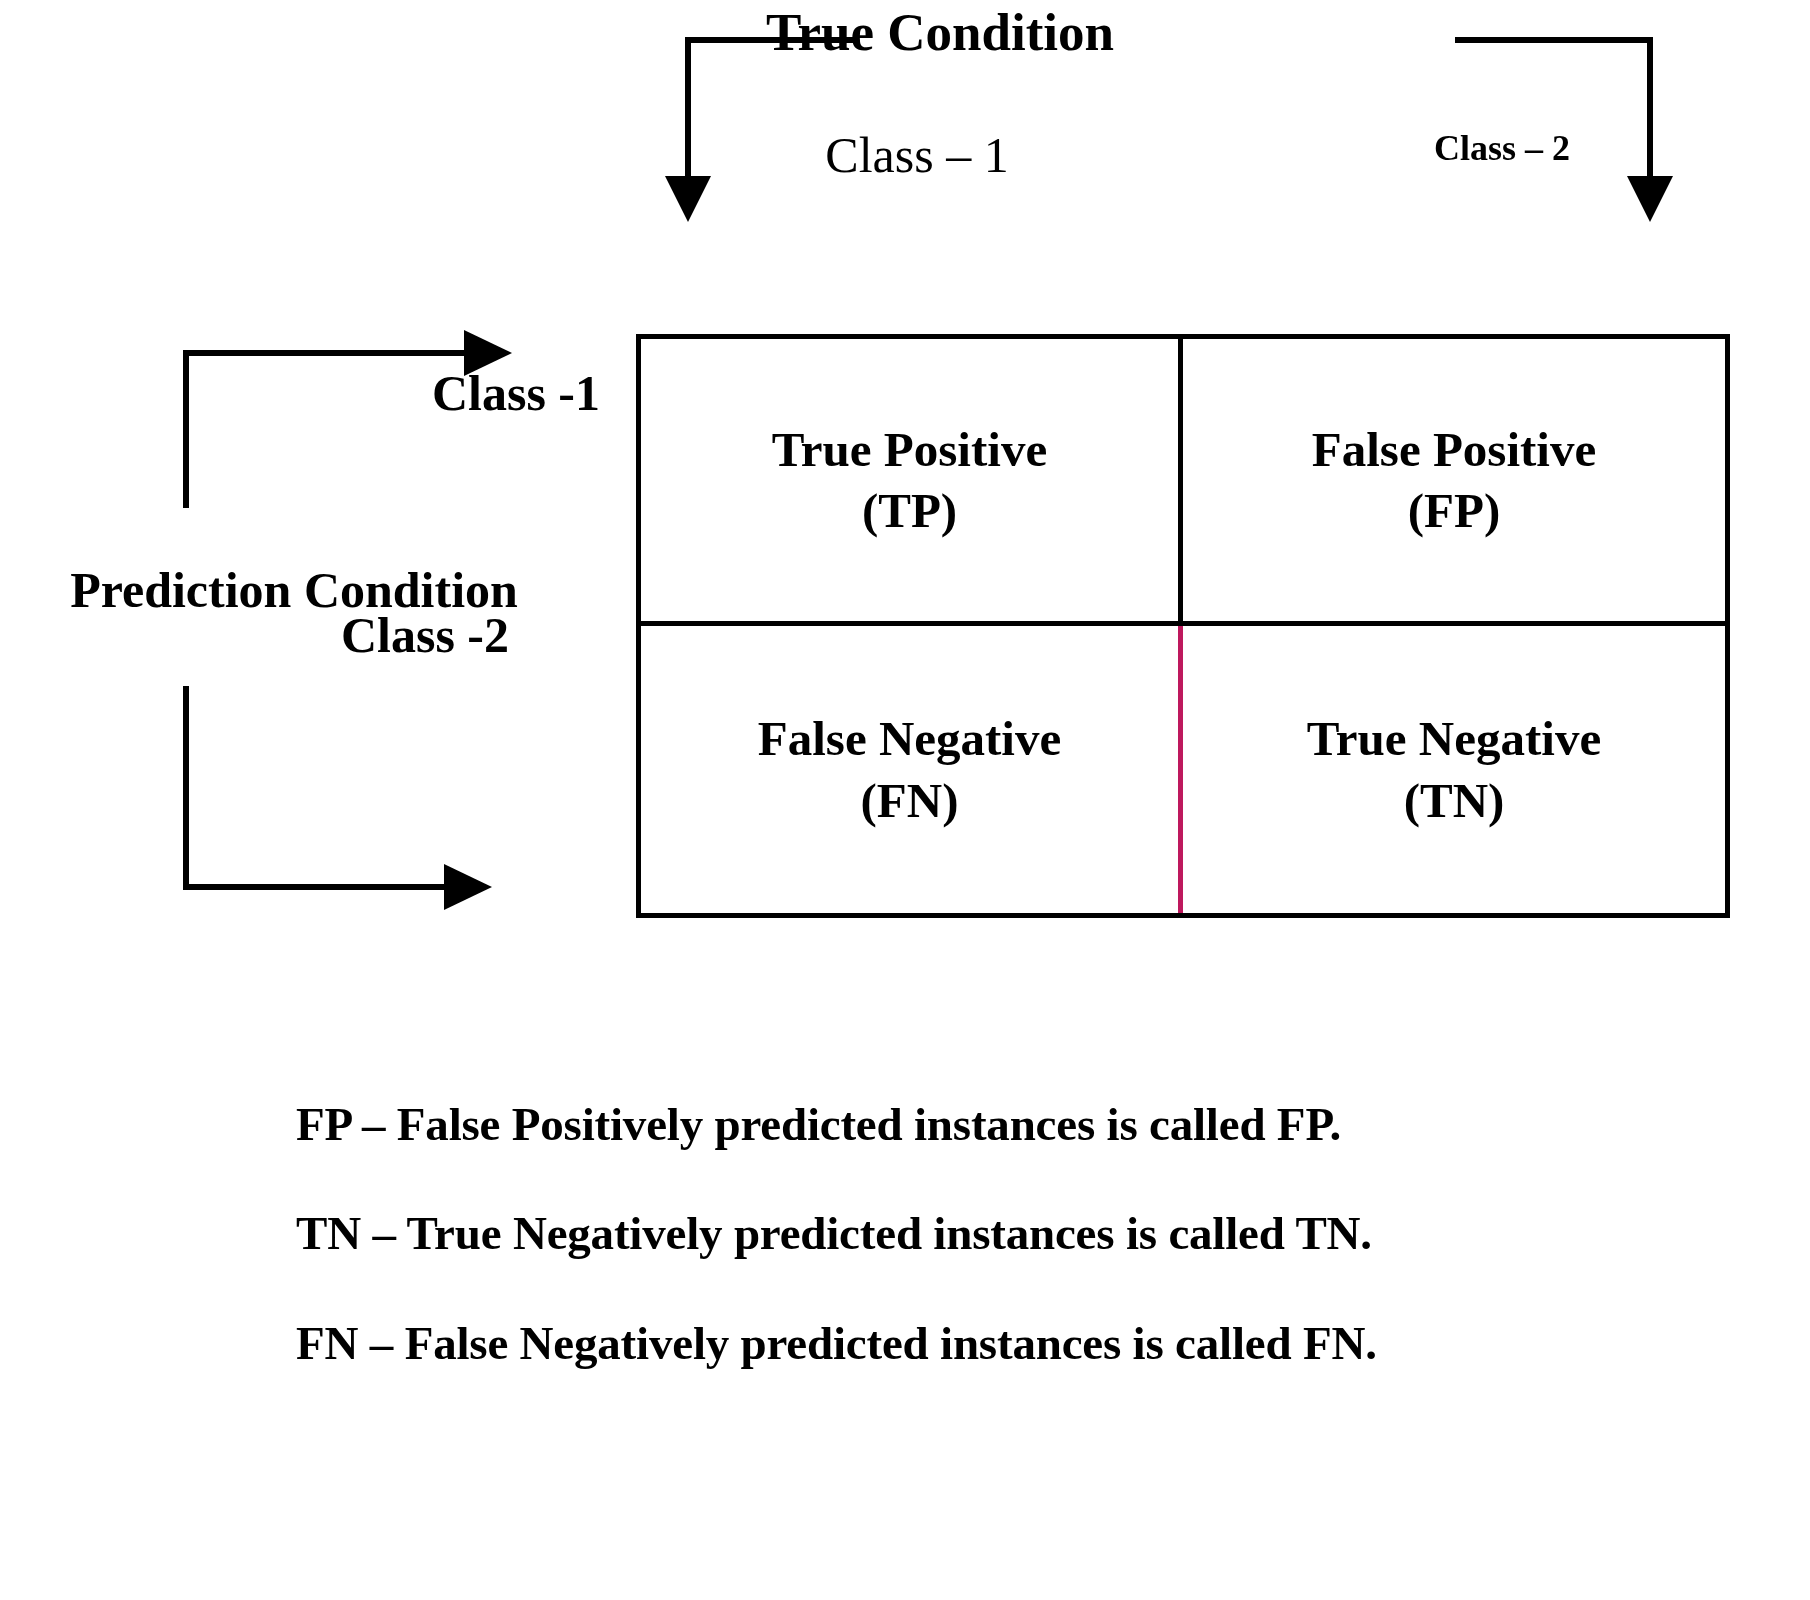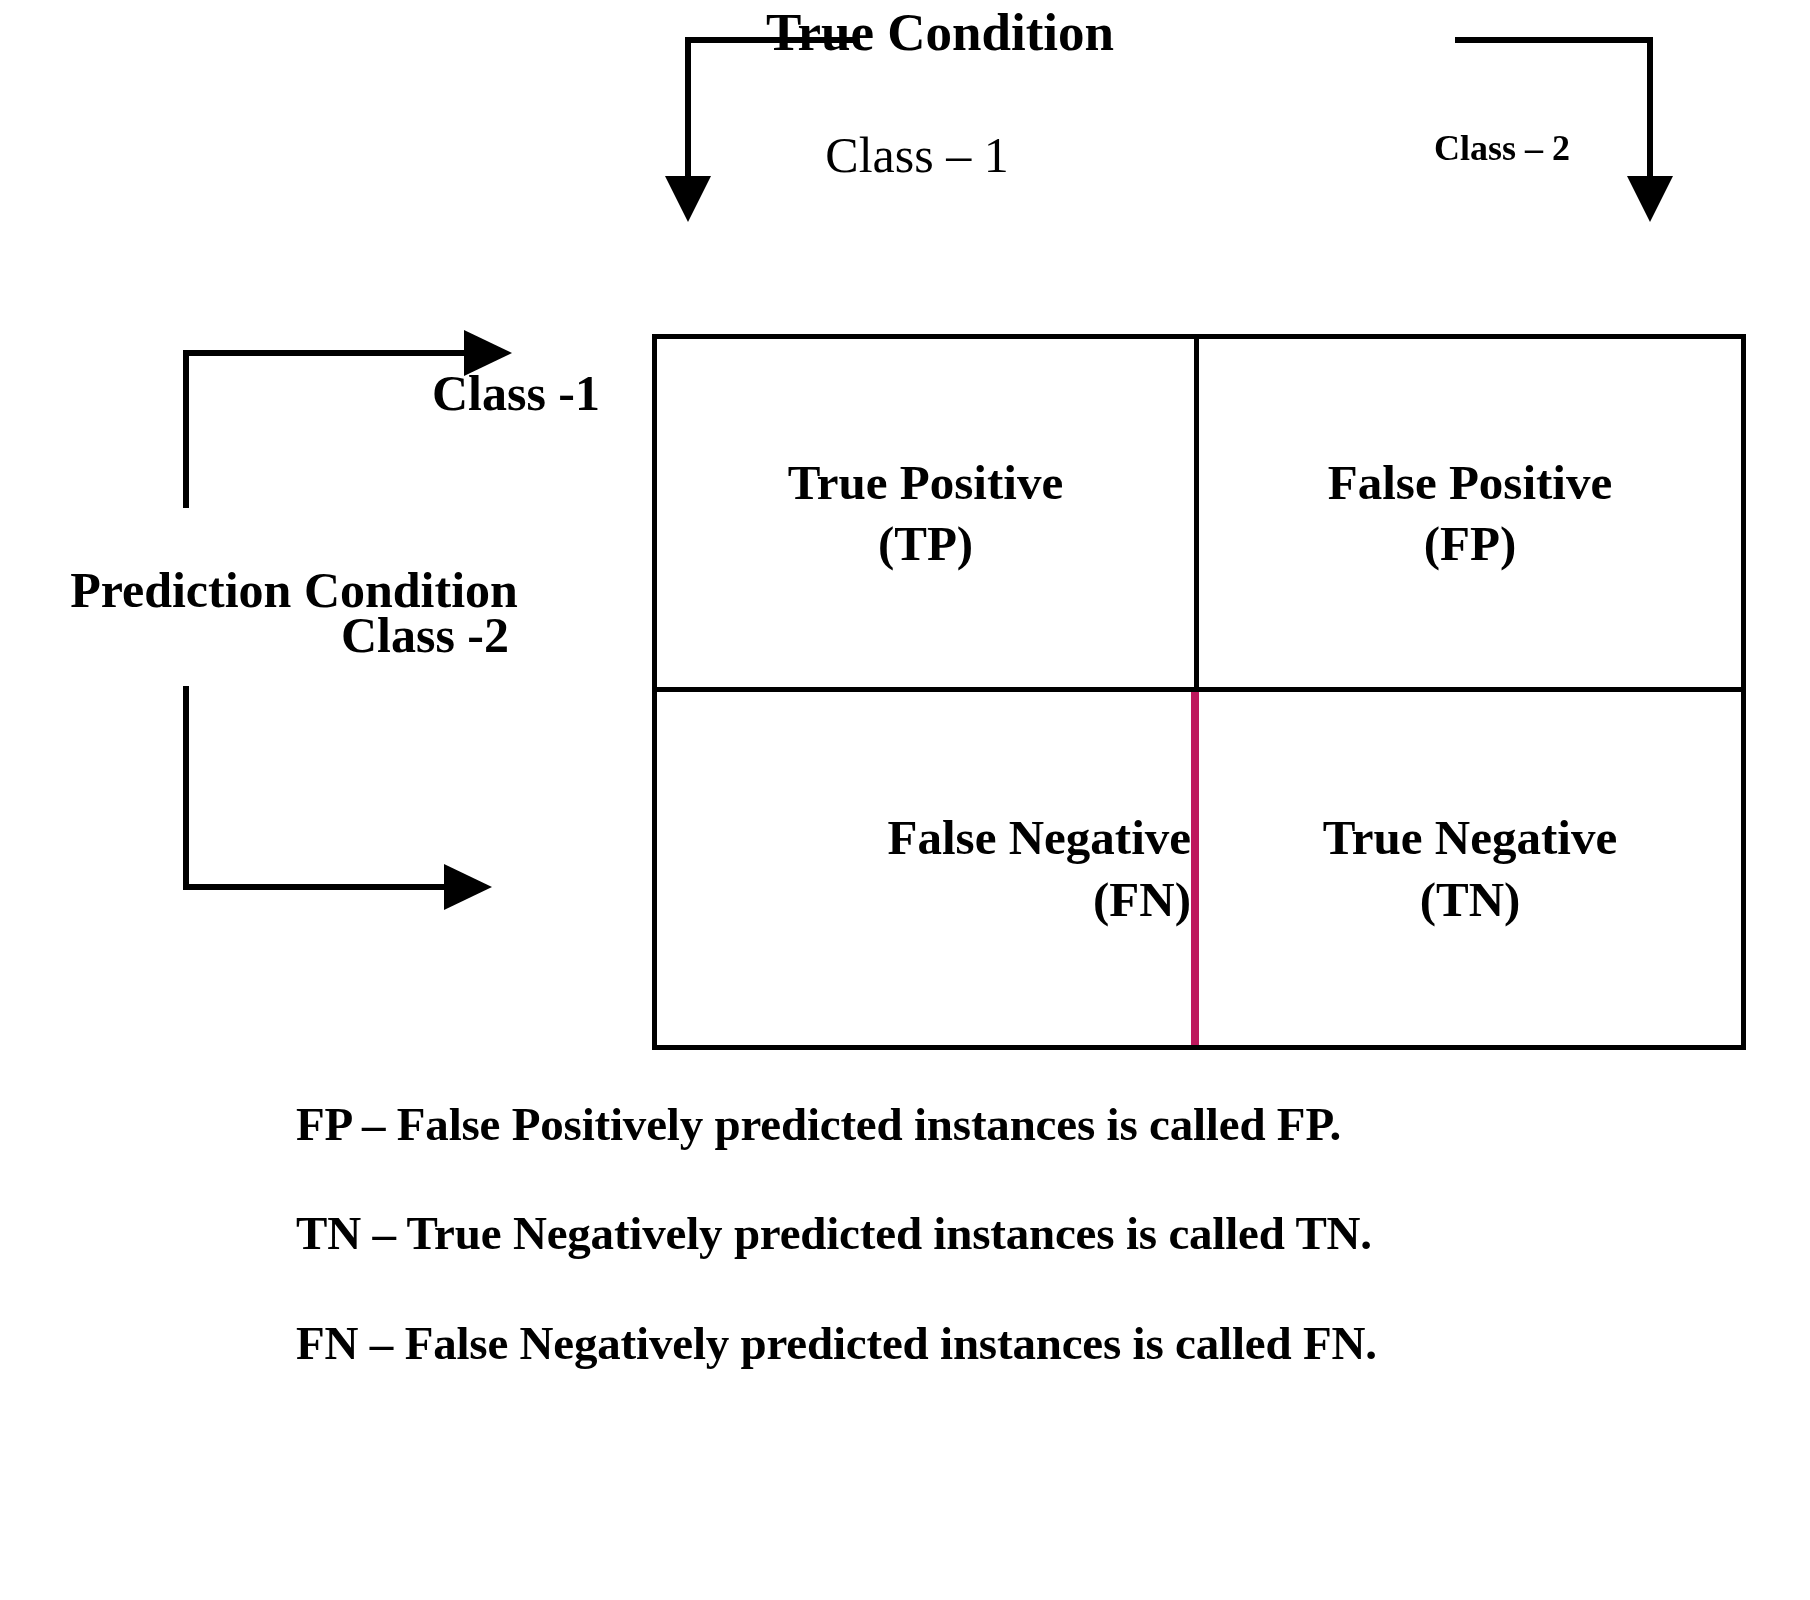--- a/index.html
+++ b/index.html
@@ -80,43 +80,42 @@
     font-size: 50px;
     font-weight: 700;
   }
 
   
   #matrix {
     position: absolute;
     left: 636px;
     top: 334px;
     width: 1094px;
-    height: 716px;
+    height: 584px;
     border: 5px solid #000000;
     box-sizing: border-box;
     display: grid;
     grid-template-columns: 1fr 1fr;
     grid-template-rows: 1fr 1fr;
     background: #ffffff;
-    margin-left: 16px;
   }
   .cell {
     display: flex;
     flex-direction: column;
     align-items: center;
     justify-content: center;
     box-sizing: border-box;
     font-size: 49px;
     font-weight: 700;
     line-height: 1.25;
     text-align: center;
   }
   .cell-tp { border-right: 5px solid #000; border-bottom: 5px solid #000; }
   .cell-fp { border-bottom: 5px solid #000; }
-  .cell-fn { border-right: 8px solid #be185d; align-items: flex-end; }
+  .cell-fn { border-right: 5px solid #be185d; }
   .cell-tn { }
   .cell .line1 { display: block; }
   .cell .line2 { display: block; }
 
   
   #legend {
     position: absolute;
     left: 296px;
     top: 1100px;
     width: 1500px;

